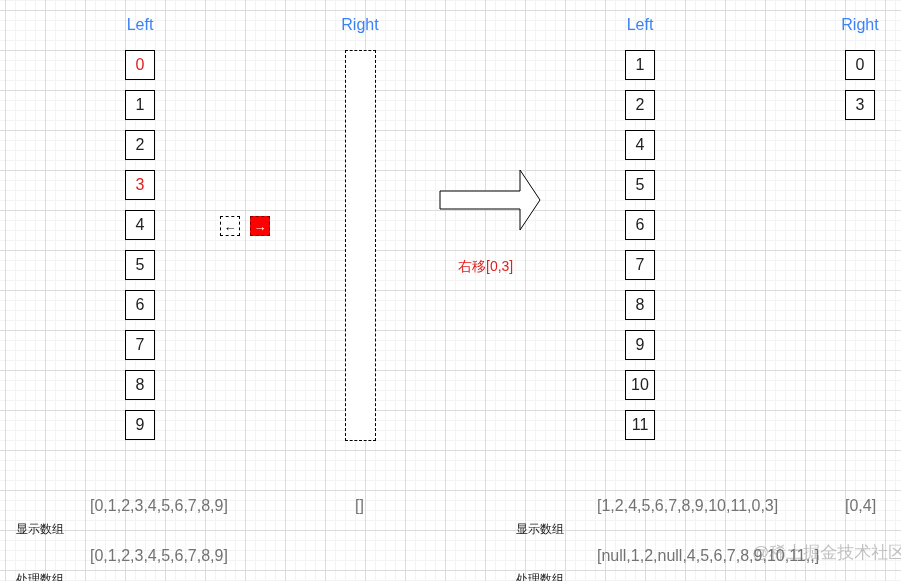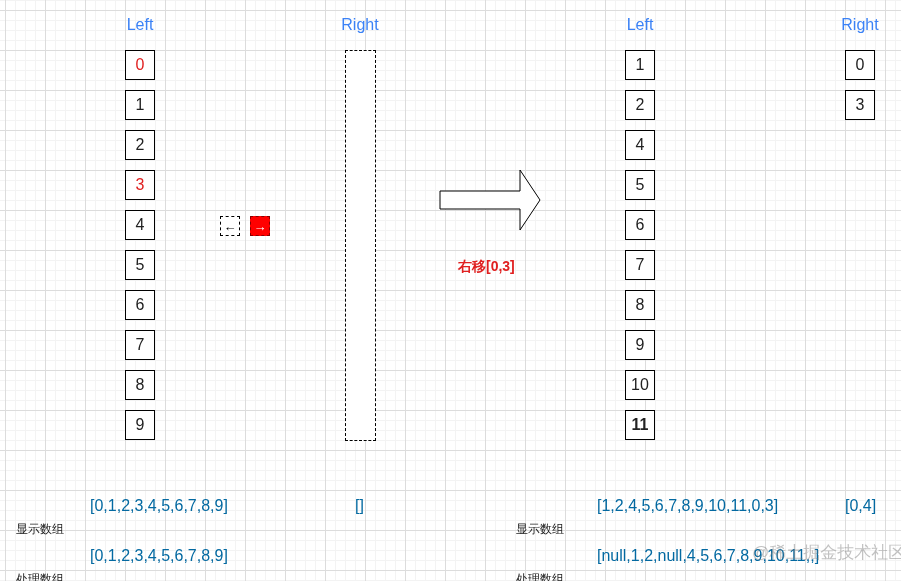--- a/index.html
+++ b/index.html
@@ -17,30 +17,30 @@
   }
   .abs { position:absolute; }
   .header { color:#3b82f6; font-size:16px; text-align:center; width:60px; }
   .cell {
     position:absolute; width:28px; height:28px; border:1px solid #000; background:#fff;
     display:flex; align-items:center; justify-content:center; font-size:16px; color:#222;
   }
   .cell.red { color:#e02020; }
   .dashed-col { border:1px dashed #000; background:#fff; }
   .label-cn { font-size:12px; color:#222;margin-top:22px; }
-  .arr { font-size:16px; color:#0369a1; white-space:nowrap; }
+  .arr { font-size:16px; color:#737373; white-space:nowrap; }
   .btn-left {
     width:18px; height:18px; border:1px dashed #000; background:#fff;
     display:flex; align-items:center; justify-content:center; font-size:13px; line-height:1;
   }
   .btn-right {
     width:18px; height:18px; border:1px dashed #800; background:#ff0000;
     display:flex; align-items:center; justify-content:center; font-size:13px; color:#fff; line-height:1;
   }
-  .caption { color:#e02020; font-size:14px;font-weight:bold; }
+  .caption { color:#e02020; font-size:14px; }
   .watermark { color:rgba(120,120,120,0.45); font-size:17px; white-space:nowrap; }
 </style>
 </head>
 <body>
 
 <div class="abs header" style="left:110px;top:16px;">Left</div>
 <div class="abs header" style="left:330px;top:16px;">Right</div>
 
 <div>
   <div class="cell red" style="left:125px;top:50px;">0</div>
@@ -75,21 +75,21 @@
 <div>
   <div class="cell" style="left:625px;top:50px;">1</div>
   <div class="cell" style="left:625px;top:90px;">2</div>
   <div class="cell" style="left:625px;top:130px;">4</div>
   <div class="cell" style="left:625px;top:170px;">5</div>
   <div class="cell" style="left:625px;top:210px;">6</div>
   <div class="cell" style="left:625px;top:250px;">7</div>
   <div class="cell" style="left:625px;top:290px;">8</div>
   <div class="cell" style="left:625px;top:330px;">9</div>
   <div class="cell" style="left:625px;top:370px;">10</div>
-  <div class="cell" style="left:625px;top:410px;font-weight:bold;">11</div>
+  <div class="cell" style="left:625px;top:410px;">11</div>
 </div>
 
 <div>
   <div class="cell" style="left:845px;top:50px;">0</div>
   <div class="cell" style="left:845px;top:90px;">3</div>
 </div>
 
 <div class="abs label-cn" style="left:16px;top:499px;">显示数组</div>
 <div class="abs arr" style="left:90px;top:497px;">[0,1,2,3,4,5,6,7,8,9]</div>
 <div class="abs arr" style="left:355px;top:497px;">[]</div>

